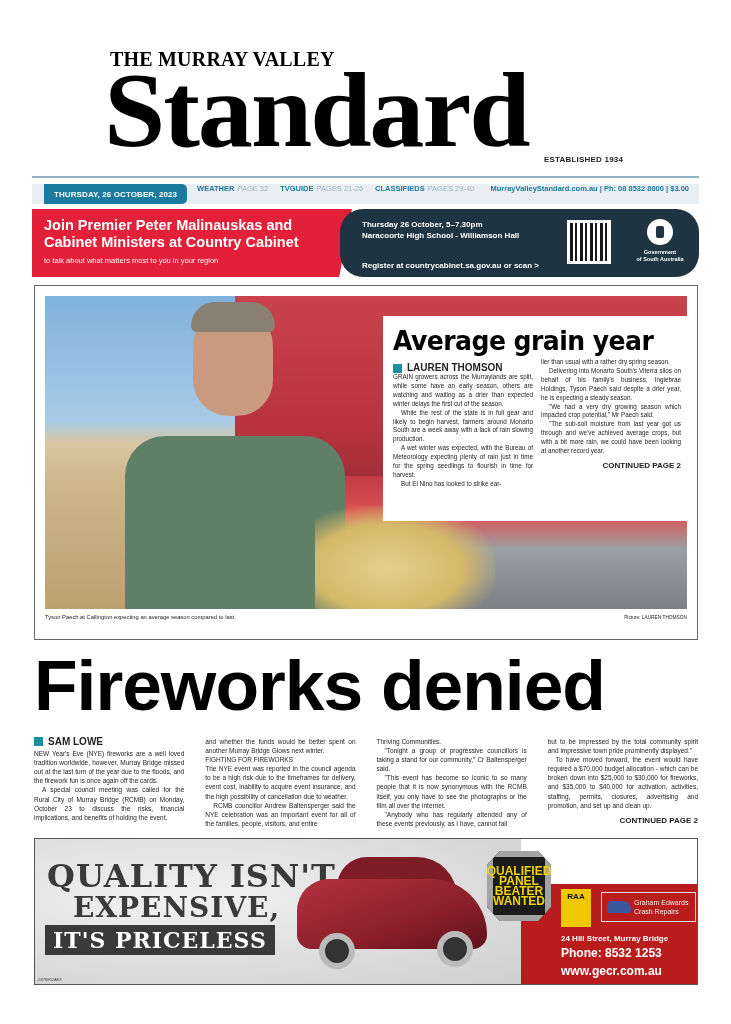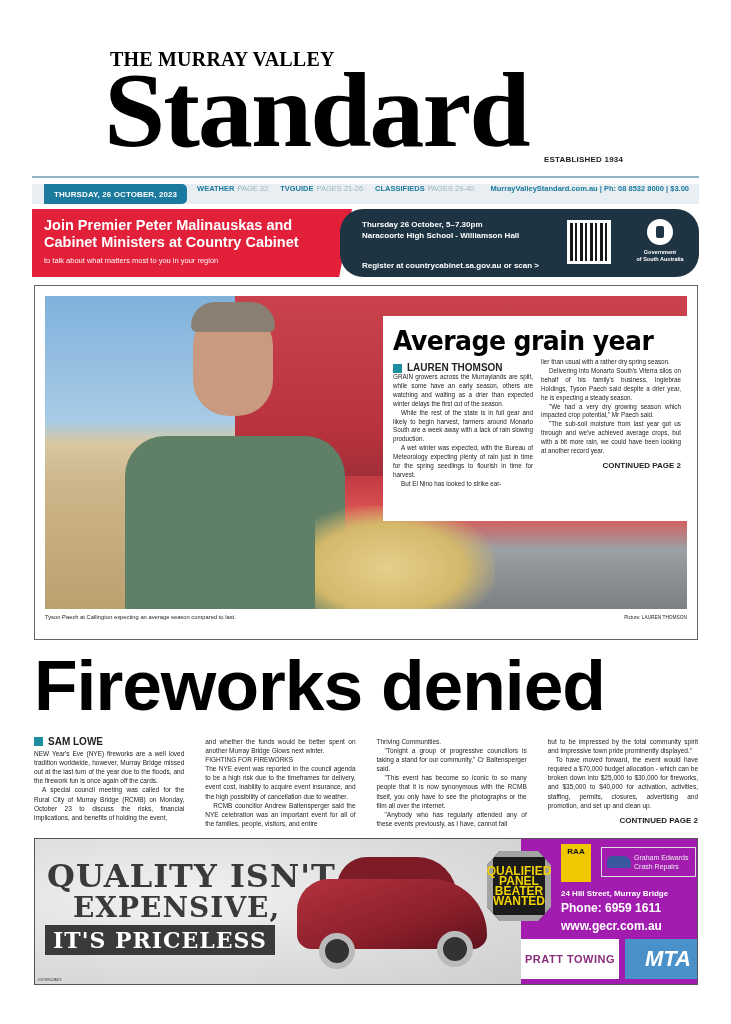--- a/index.html
+++ b/index.html
@@ -73,21 +73,21 @@
   .q-line { position: absolute; font-family: "DejaVu Serif", serif; font-weight: bold; color: #3a3a3a; letter-spacing: 1px; }
   .q1 { left: 12px; top: 18px; font-size: 32px; }
   .q2 { left: 38px; top: 52px; font-size: 28px; }
   .q3 { left: 10px; top: 86px; font-size: 22px; background: #3a3a3a; color: #fff; padding: 2px 8px; }
   .car { position: absolute; left: 262px; top: 12px; width: 200px; height: 125px; }
   .car-body { position: absolute; left: 0; top: 28px; width: 190px; height: 70px; background: linear-gradient(160deg, #b3323f 0%, #8c1f2b 60%, #5d121b 100%); border-radius: 40px 70px 18px 18px; }
   .car-roof { position: absolute; left: 40px; top: 6px; width: 120px; height: 40px; background: #7d1c27; border-radius: 30px 40px 0 0; }
   .car-wheel { position: absolute; width: 36px; height: 36px; border-radius: 50%; background: #333; border: 6px solid #bbb; }
   .w1 { left: 22px; top: 82px; } .w2 { left: 140px; top: 80px; }
   .badge { position: absolute; left: 452px; top: 12px; width: 64px; height: 70px; background: #1b1b1b; border: 6px solid #a3a3a3; clip-path: polygon(20% 0, 80% 0, 100% 20%, 100% 80%, 80% 100%, 20% 100%, 0 80%, 0 20%); display: flex; align-items: center; justify-content: center; text-align: center; color: #f0d000; font-weight: bold; font-size: 12px; line-height: 10px; z-index: 2; }
-  .crash-right { flex: 1; background: #a21caf; position: relative; color: #fff; }
+  .crash-right { flex: 1; background: #b91c1c; position: relative; color: #fff; margin-top: 45px; }
   .raa { position: absolute; left: 40px; top: 5px; width: 30px; height: 38px; background: #f0c800; color: #111; font-size: 8px; font-weight: bold; text-align: center; padding-top: 3px; }
   .ge { position: absolute; left: 80px; top: 8px; width: 95px; height: 30px; border: 1px solid #ddd; font-size: 7px; padding: 5px 0 0 32px; line-height: 9px; color: #eee; }
   .ge-car { position: absolute; left: 5px; top: 8px; width: 24px; height: 12px; background: #3a58a0; border-radius: 5px 8px 2px 2px; }
   .addr { position: absolute; left: 40px; top: 50px; font-size: 8px; font-weight: bold; }
   .phone { position: absolute; left: 40px; top: 62px; font-size: 12px; font-weight: bold; }
   .web { position: absolute; left: 40px; top: 80px; font-size: 12px; font-weight: bold; }
   .pratt { position: absolute; left: 0px; top: 100px; width: 98px; height: 40px; background: #fff; color: #8a2d7a; font-weight: bold; font-size: 11px; display: flex; align-items: center; justify-content: center; letter-spacing: 0.5px; }
   .mta { position: absolute; left: 104px; top: 100px; width: 86px; height: 40px; background: #4a90c9; color: #fff; font-weight: bold; font-style: italic; font-size: 22px; display: flex; align-items: center; justify-content: center; }
   .crash-ref { position: absolute; left: 2px; bottom: 2px; font-size: 4px; color: #444; }
 </style>
@@ -210,18 +210,18 @@
   </div>
   <div class="badge">QUALIFIED PANEL BEATER WANTED</div>
   <div class="crash-right">
     <div class="raa">RAA</div>
     <div class="ge">
       <span class="ge-car"></span>
       <div>Graham Edwards</div>
       <div>Crash Repairs</div>
     </div>
     <div class="addr">24 Hill Street, Murray Bridge</div>
-    <div class="phone">Phone: 6959 1611</div>
+    <div class="phone">Phone: 8532 1253</div>
     <div class="web">www.gecr.com.au</div>
     <div class="pratt">PRATT TOWING</div>
     <div class="mta">MTA</div>
   </div>
 </div>
 
 </body></html>

